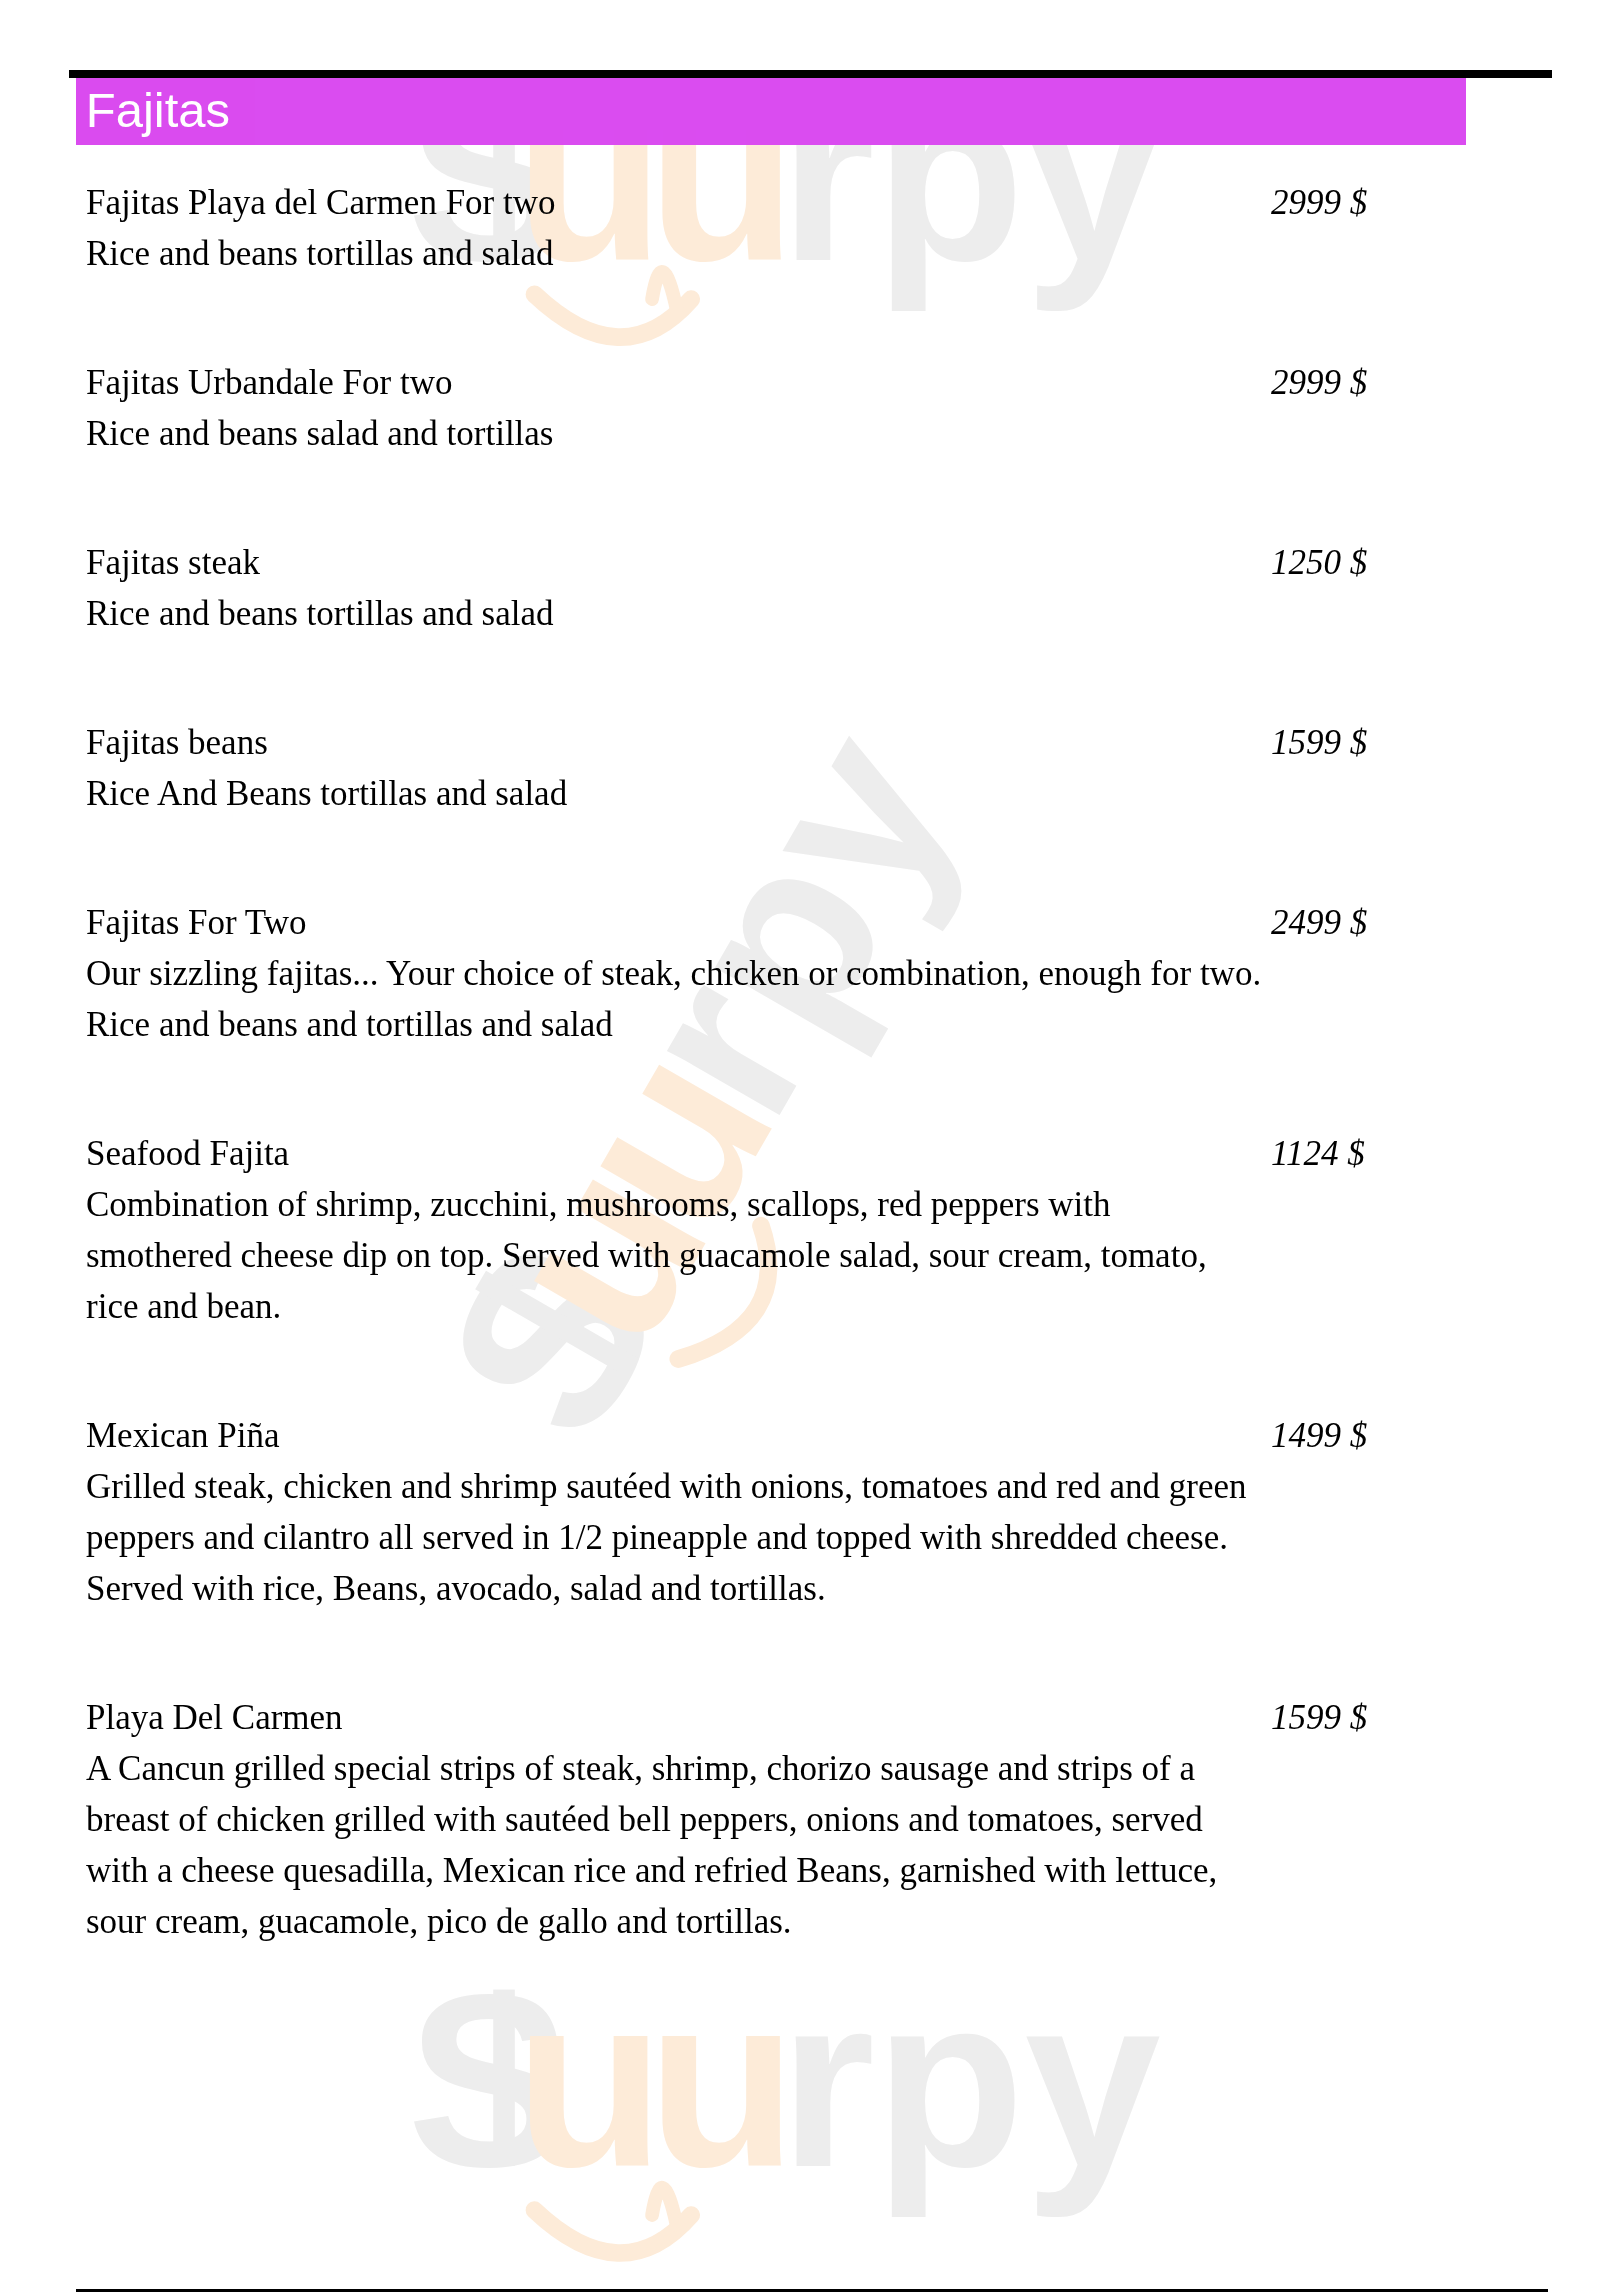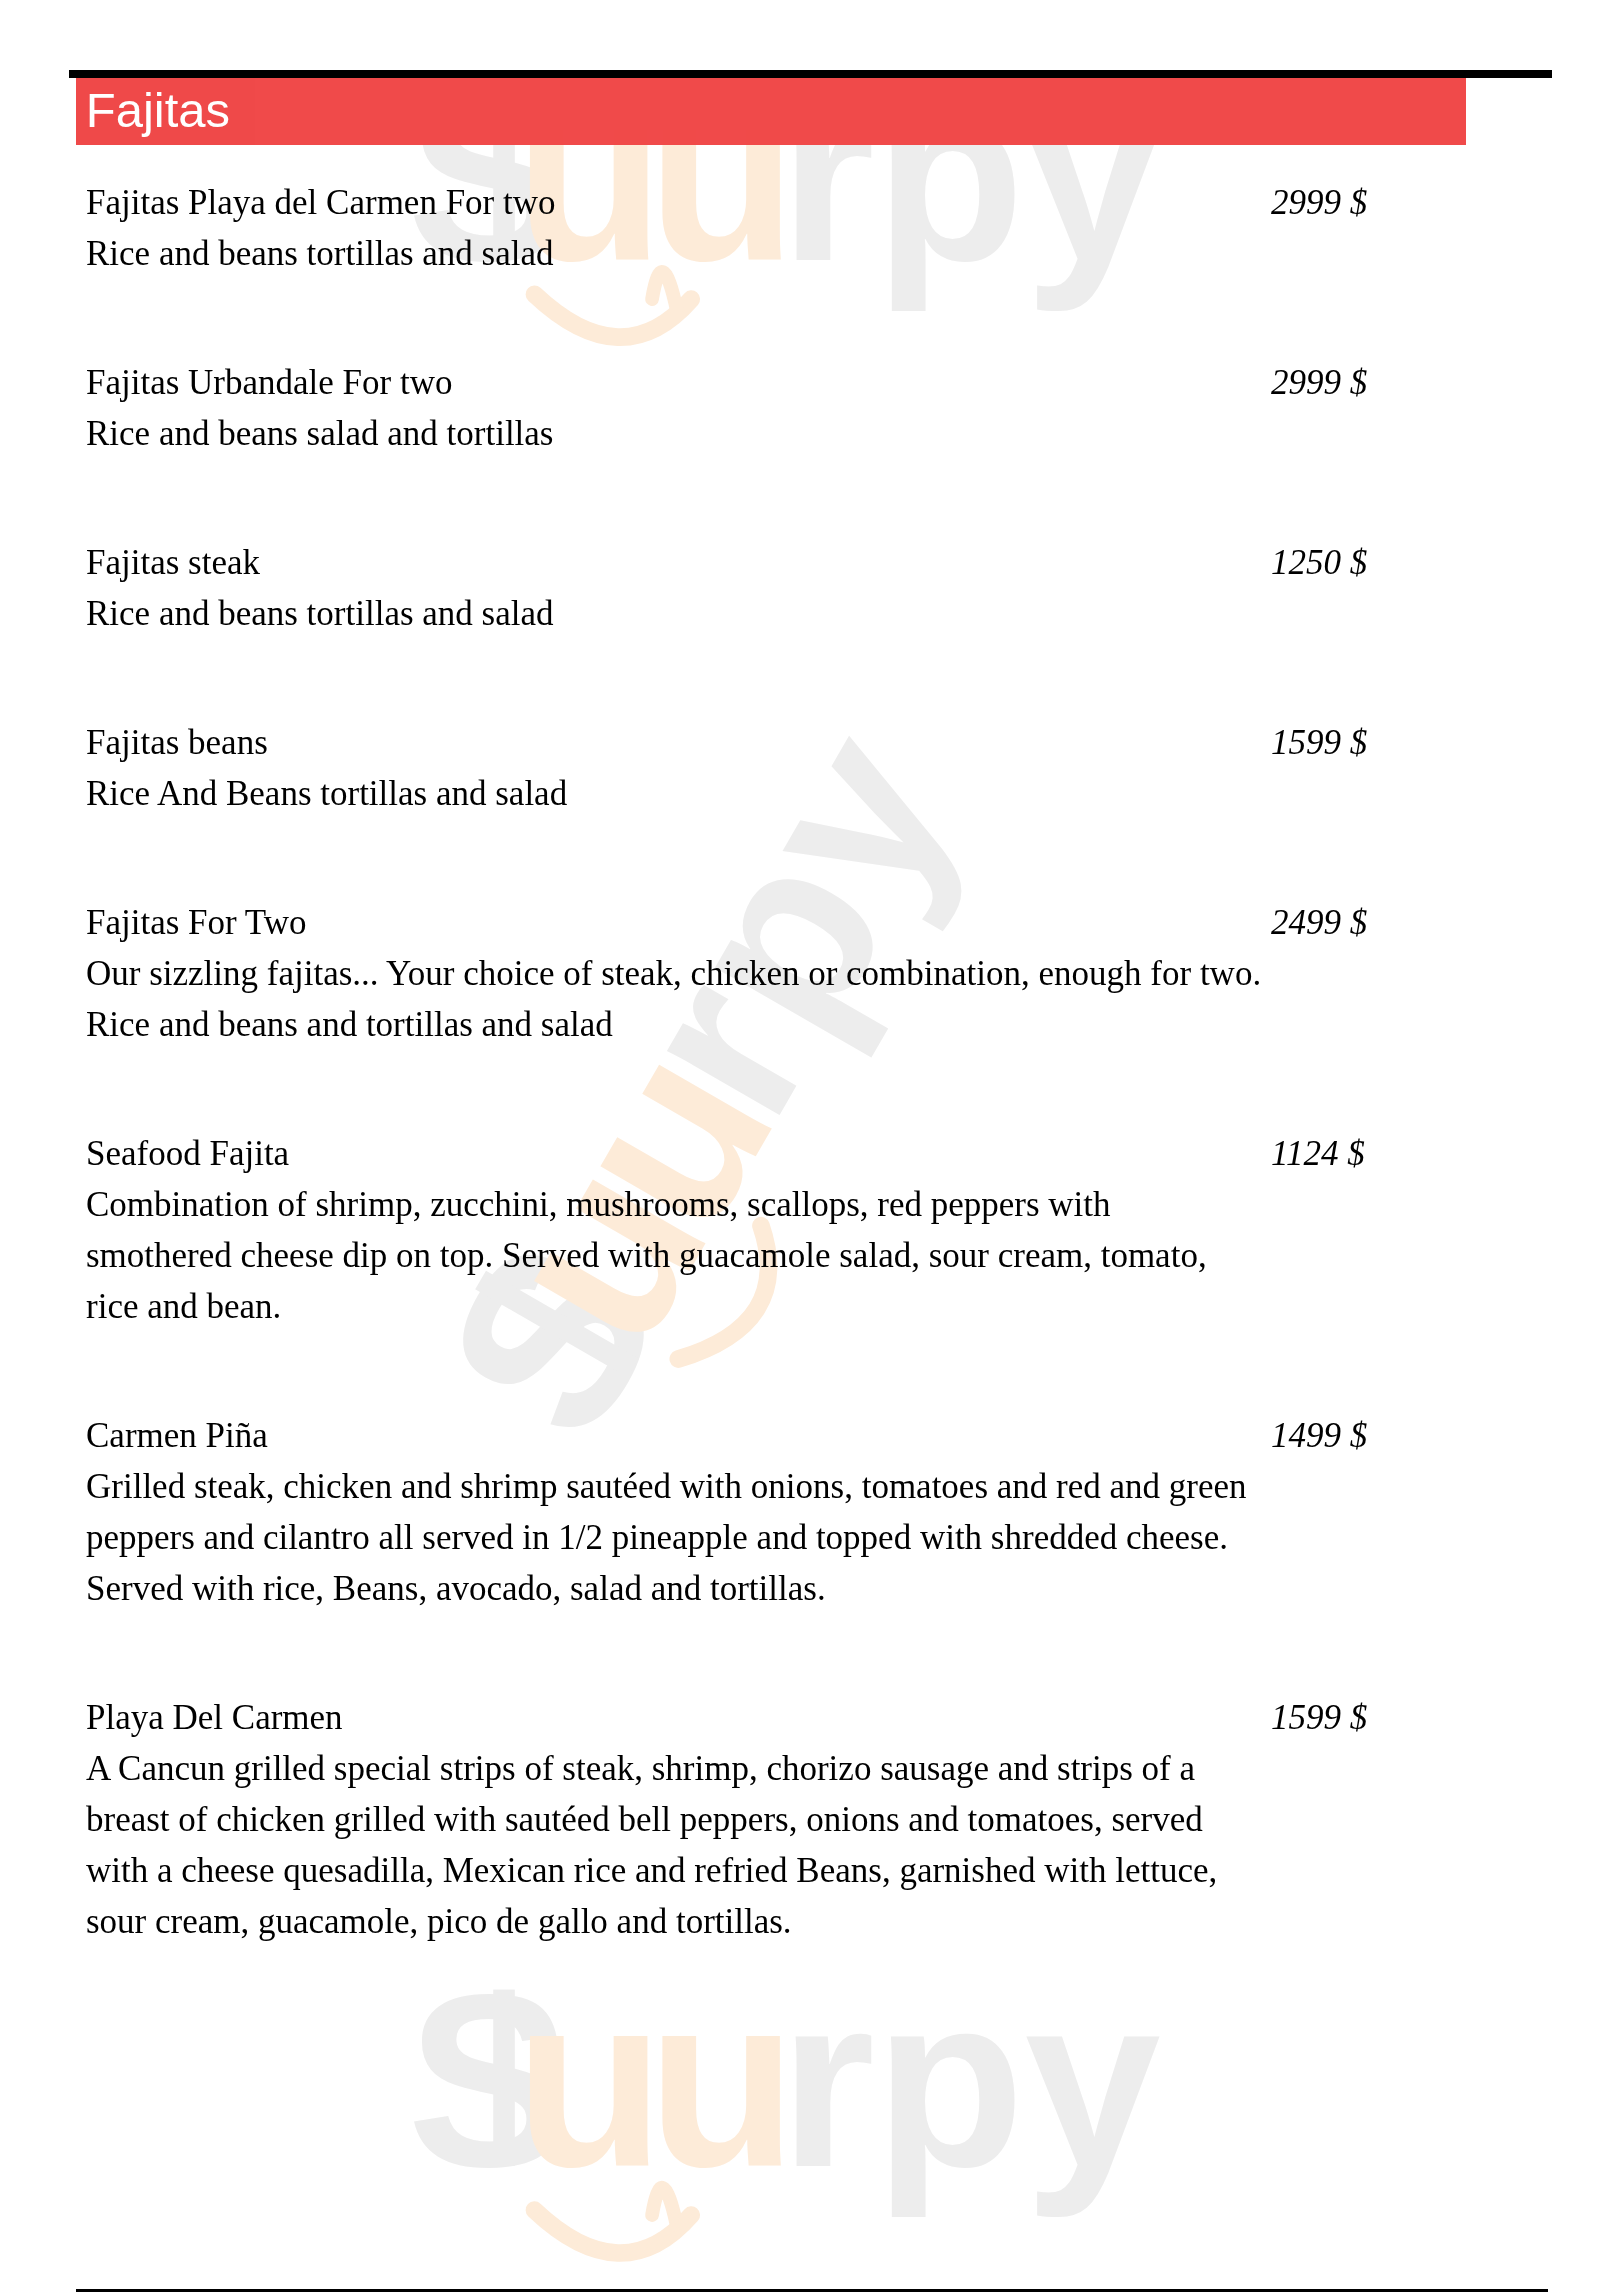--- a/index.html
+++ b/index.html
@@ -26,21 +26,21 @@
       height: 7.8px;
       background: #000000;
       z-index: 2;
     }
     .section-banner {
       position: absolute;
       left: 76px;
       top: 77px;
       width: 1390px;
       height: 68px;
-      background: #ef4444;
+      background: #d946ef;
       z-index: 1;
       opacity: 0.97;
     }
     .section-title {
       position: absolute;
       left: 9.8px;
       top: 3.9px;
       margin: 0;
       font-family: "Liberation Sans", sans-serif;
       font-weight: normal;
@@ -157,21 +157,21 @@
     <span class="item-name">Fajitas For Two</span>
     <span class="item-desc">Our sizzling fajitas... Your choice of steak, chicken or combination, enough for two. Rice and beans and tortillas and salad</span>
     <span class="item-price">2499 $</span>
   </div>
   <div class="menu-item">
     <span class="item-name">Seafood Fajita</span>
     <span class="item-desc">Combination of shrimp, zucchini, mushrooms, scallops, red peppers with smothered cheese dip on top. Served with guacamole salad, sour cream, tomato, rice and bean.</span>
     <span class="item-price">1124 $</span>
   </div>
   <div class="menu-item">
-    <span class="item-name">Carmen Piña</span>
+    <span class="item-name">Mexican Piña</span>
     <span class="item-desc">Grilled steak, chicken and shrimp sautéed with onions, tomatoes and red and green peppers and cilantro all served in 1/2 pineapple and topped with shredded cheese. Served with rice, Beans, avocado, salad and tortillas.</span>
     <span class="item-price">1499 $</span>
   </div>
   <div class="menu-item">
     <span class="item-name">Playa Del Carmen</span>
     <span class="item-desc">A Cancun grilled special strips of steak, shrimp, chorizo sausage and strips of a breast of chicken grilled with sautéed bell peppers, onions and tomatoes, served with a cheese quesadilla, Mexican rice and refried Beans, garnished with lettuce, sour cream, guacamole, pico de gallo and tortillas.</span>
     <span class="item-price">1599 $</span>
   </div>
 </div>
 

